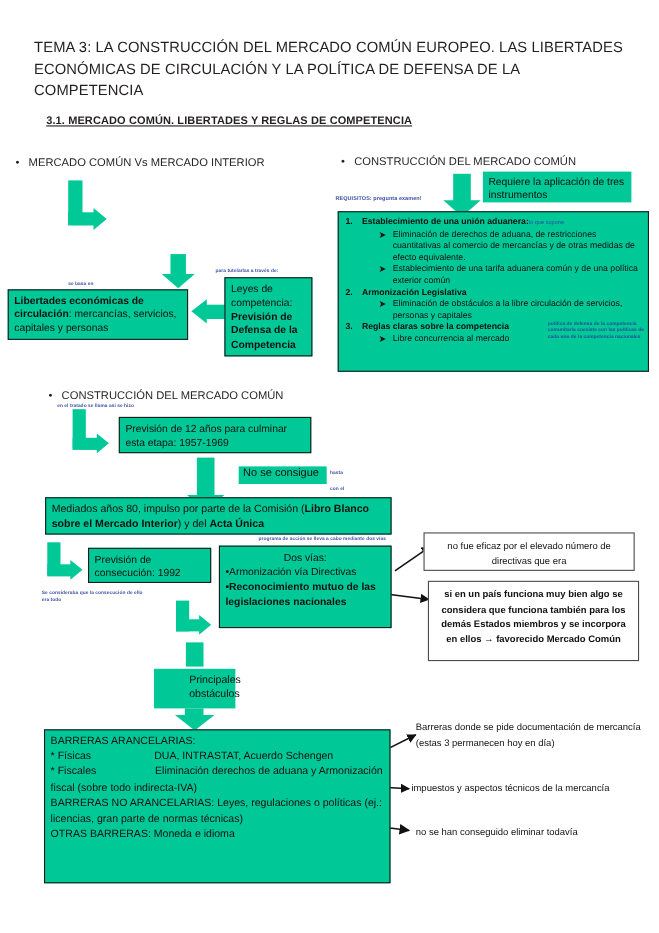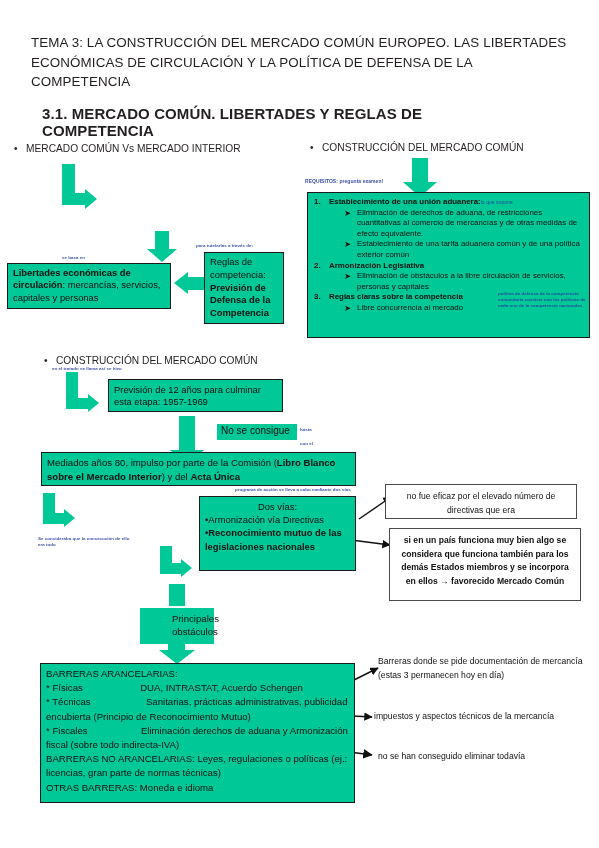--- a/index.html
+++ b/index.html
@@ -15,21 +15,21 @@
   .page { position:relative; width:599px; height:848px; }
 
   
   .title {
     position:absolute; left:31px; top:33px; width:536px;
     font-size:13.4px; line-height:19.5px; font-weight:400; color:#231f20;
     letter-spacing:.1px;
   }
   .subtitle {
     position:absolute; left:42px; top:105px; width:420px;
-    font-size:15px; font-weight:bold; color:#231f20; letter-spacing:.1px;
+    font-size:10px; font-weight:bold; color:#231f20; letter-spacing:.1px;text-decoration:underline;
   }
 
   
   .bullet {
     position:absolute; font-size:10.2px; color:#231f20; white-space:nowrap;
   }
   .bullet .dot { display:inline-block; width:12px; }
 
   
   .gbox {
@@ -134,38 +134,39 @@
   <div class="gbox" style="left:7px; top:263px; width:164px; height:46px;">
     <b>Libertades económicas de circulación</b><span>: mercancías, servicios, capitales y personas</span>
   </div>
 
   <div>
     <div style="position:absolute;left:187px;top:277px;width:22px;height:13px;background:#00c896;"></div>
     <div style="position:absolute;left:174px;top:272px;width:0;height:0;border-top:11px solid transparent;border-bottom:11px solid transparent;border-right:14px solid #00c896;"></div>
   </div>
 
   <div class="gbox" style="left:204px; top:252px; width:80px; height:72px; line-height:12.8px;">
-    <span>Reglas de</span><br>
+    <span>Leyes de</span><br>
     <span>competencia:</span><br>
     <b>Previsión de</b><br>
     <b>Defensa de la</b><br>
     <b>Competencia</b>
   </div>
 
   <div class="bullet" style="left:310px; top:142px;">
     <span class="dot">•</span><span>CONSTRUCCIÓN DEL MERCADO COMÚN</span>
   </div>
 
   <div class="blue sz5" style="left:305px; top:178px; width:120px;">REQUISITOS: pregunta examen!</div>
 
   <div>
     <div style="position:absolute;left:412px;top:158px;width:16px;height:26px;background:#00c896;"></div>
     <div style="position:absolute;left:403px;top:182px;width:0;height:0;border-left:17px solid transparent;border-right:17px solid transparent;border-top:15px solid #00c896;"></div>
   </div>
 
+  <div class="gbox noborder" style="left:439px; top:156px; width:135px; height:28px;">Requiere la aplicación de tres instrumentos</div>
 
   <div class="gbox" style="left:307px; top:192px; width:283px; height:146px; padding:4px 5px 4px 6px; font-size:7.9px; line-height:10.6px;">
     <ul class="num-list">
       <li>
         <span class="n">1.</span>
         <span>Establecimiento de una unión aduanera:</span><span class="blue" style="position:static;font-size:5px;font-weight:normal;">lo que supone</span>
         <ul class="sub">
           <li><span class="chev">➤</span><span>Eliminación de derechos de aduana, de restricciones cuantitativas al comercio de mercancías y de otras medidas de efecto equivalente.</span></li>
           <li><span class="chev">➤</span><span>Establecimiento de una tarifa aduanera común y de una política exterior común</span></li>
         </ul>
@@ -218,20 +219,21 @@
   </div>
 
   <div class="blue" style="left:235px; top:487px; width:130px;">programa de acción se lleva a cabo mediante dos vías</div>
 
   <div>
     <div style="position:absolute;left:43px;top:493px;width:12px;height:30px;background:#00c896;"></div>
     <div style="position:absolute;left:43px;top:513px;width:22px;height:11px;background:#00c896;"></div>
     <div style="position:absolute;left:64px;top:509px;width:0;height:0;border-top:9px solid transparent;border-bottom:9px solid transparent;border-left:11px solid #00c896;"></div>
   </div>
 
+  <div class="gbox" style="left:80px; top:498px; width:112px; height:32px; padding-top:4px;">Previsión de consecución: 1992</div>
 
   <div class="blue" style="left:38px; top:536px; width:95px;">Se consideraba que la consecución de ello era todo</div>
 
   <div>
     <div style="position:absolute;left:160px;top:546px;width:12px;height:28px;background:#00c896;"></div>
     <div style="position:absolute;left:160px;top:563px;width:22px;height:11px;background:#00c896;"></div>
     <div style="position:absolute;left:181px;top:559px;width:0;height:0;border-top:9px solid transparent;border-bottom:9px solid transparent;border-left:11px solid #00c896;"></div>
   </div>
 
   <div class="gbox" style="left:199px; top:496px; width:157px; height:75px; padding:3px 5px; line-height:13.2px;">
@@ -260,25 +262,20 @@
   </div>
 
   <div class="gbox" style="left:40px; top:663px; width:315px; height:140px; font-size:9.6px; line-height:14.2px; padding:3px 5px;">
     <div>BARRERAS  ARANCELARIAS:</div>
     <div>
       <span>* Físicas</span>
       <span style="display:inline-block;width:52px;"></span>
       <span>DUA, INTRASTAT, Acuerdo  Schengen</span>
     </div>
     <div>
-      <span>* Técnicas</span>
-      <span style="display:inline-block;width:50px;"></span>
-      <span>Sanitarias, prácticas administrativas, publicidad encubierta (Principio de Reconocimiento Mutuo)</span>
-    </div>
-    <div>
       <span>* Fiscales</span>
       <span style="display:inline-block;width:48px;"></span>
       <span>Eliminación derechos de aduana y Armonización fiscal (sobre todo indirecta-IVA)</span>
     </div>
     <div>BARRERAS NO ARANCELARIAS: Leyes, regulaciones o políticas (ej.: licencias, gran parte de normas técnicas)</div>
     <div>OTRAS BARRERAS: Moneda e idioma</div>
   </div>
 
   <div class="note" style="left:378px; top:655px; width:205px;">Barreras donde se pide documentación de mercancía (estas 3 permanecen hoy en día)</div>
 

